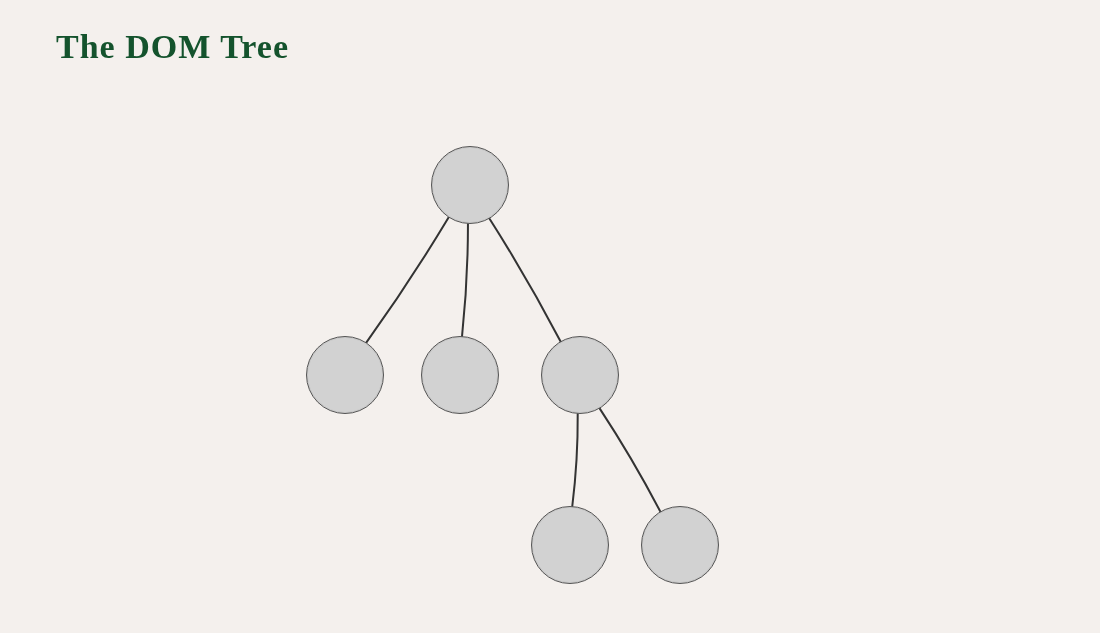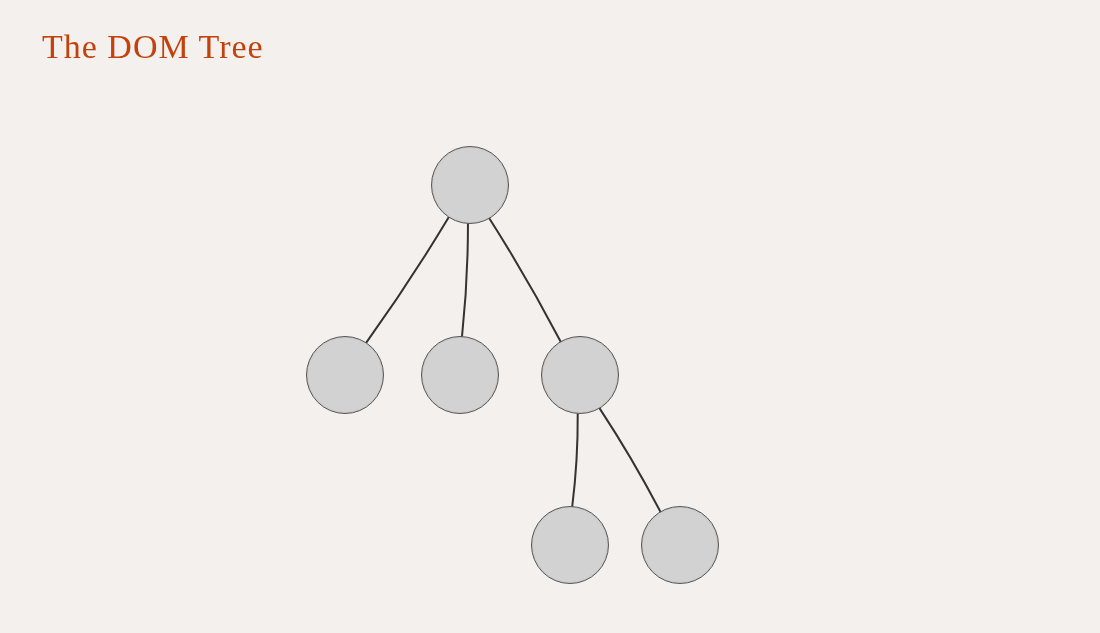--- a/index.html
+++ b/index.html
@@ -11,25 +11,25 @@
       width: 1100px;
       height: 633px;
       background: #f4f0ed;
       font-family: "Comic Sans MS", "Segoe Script", "Bradley Hand", cursive;
       position: relative;
       overflow: hidden;
     }
     .title {
       position: absolute;
       top: 28px;
-      left: 42px;
+      left: 56px;
       font-size: 34px;
-      color: #c2410c;
+      color: #14532d;
       letter-spacing: 1px;
-      font-weight: 400;
+      font-weight: 700;
     }
     .canvas {
       position: absolute;
       top: 0;
       left: 0;
       width: 1100px;
       height: 633px;
     }
     .node {
       position: absolute;

